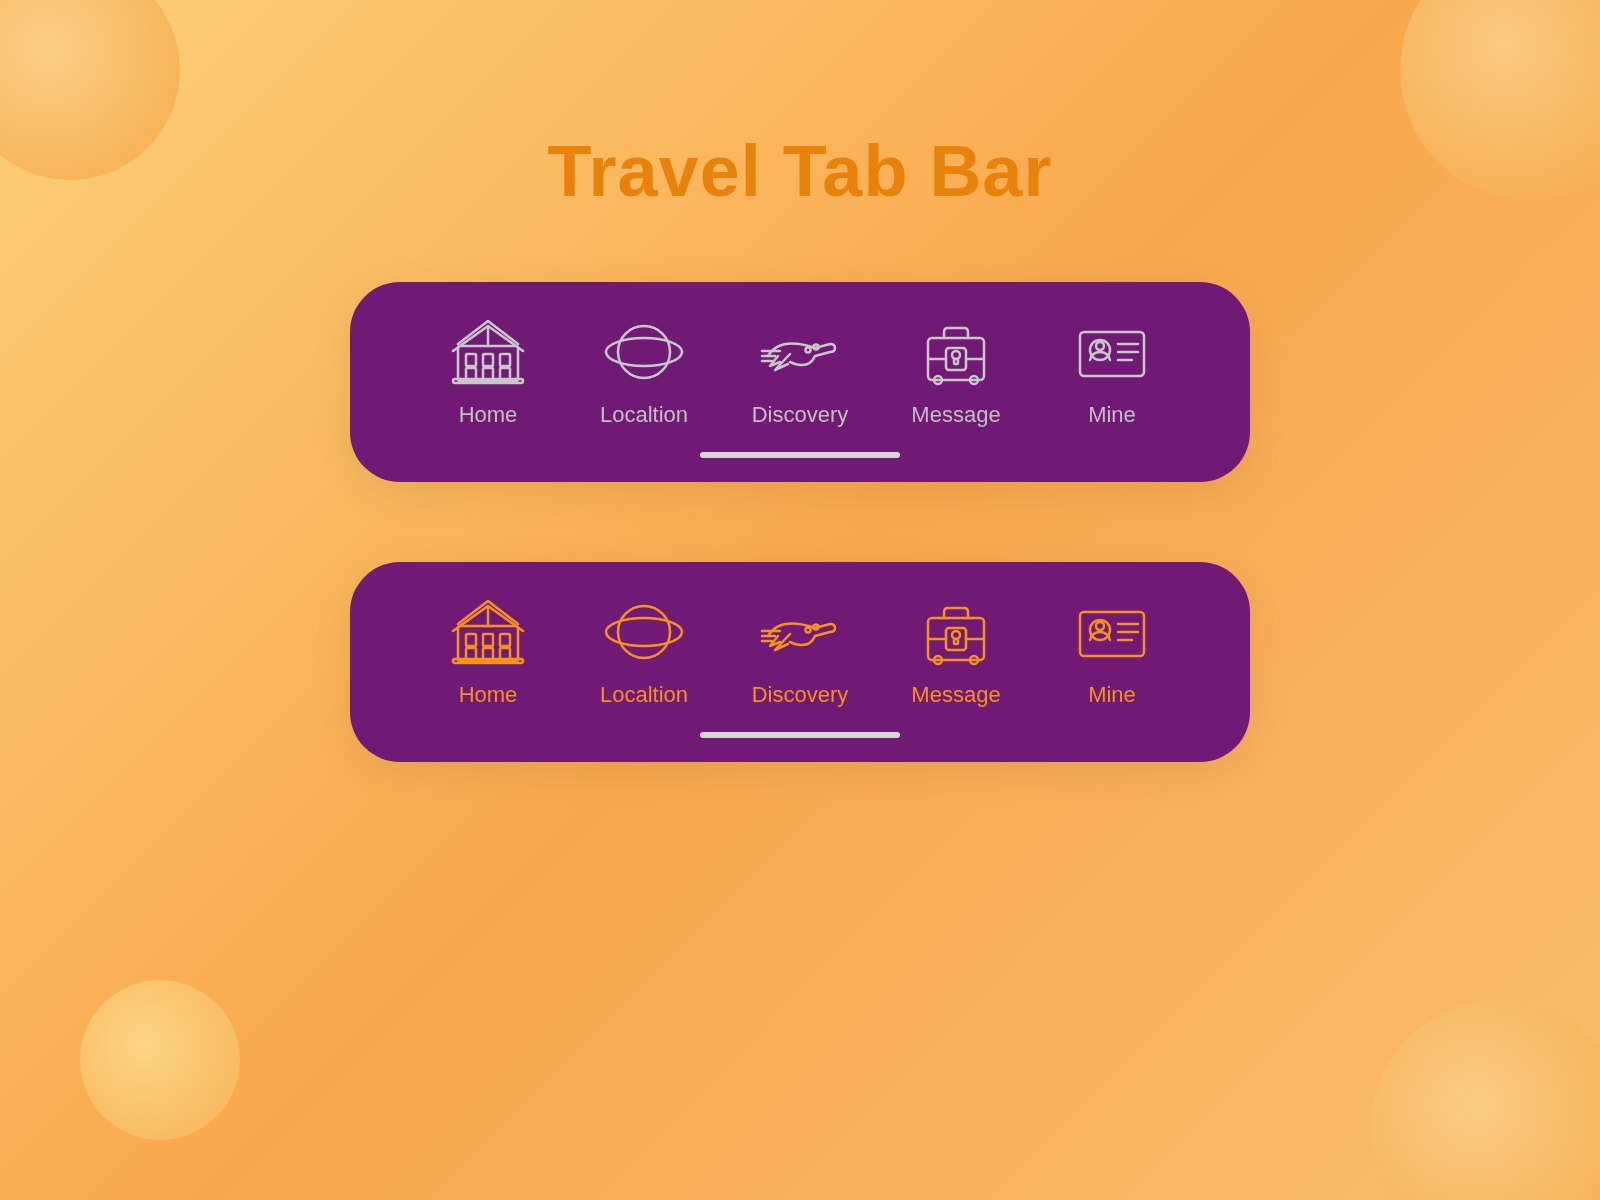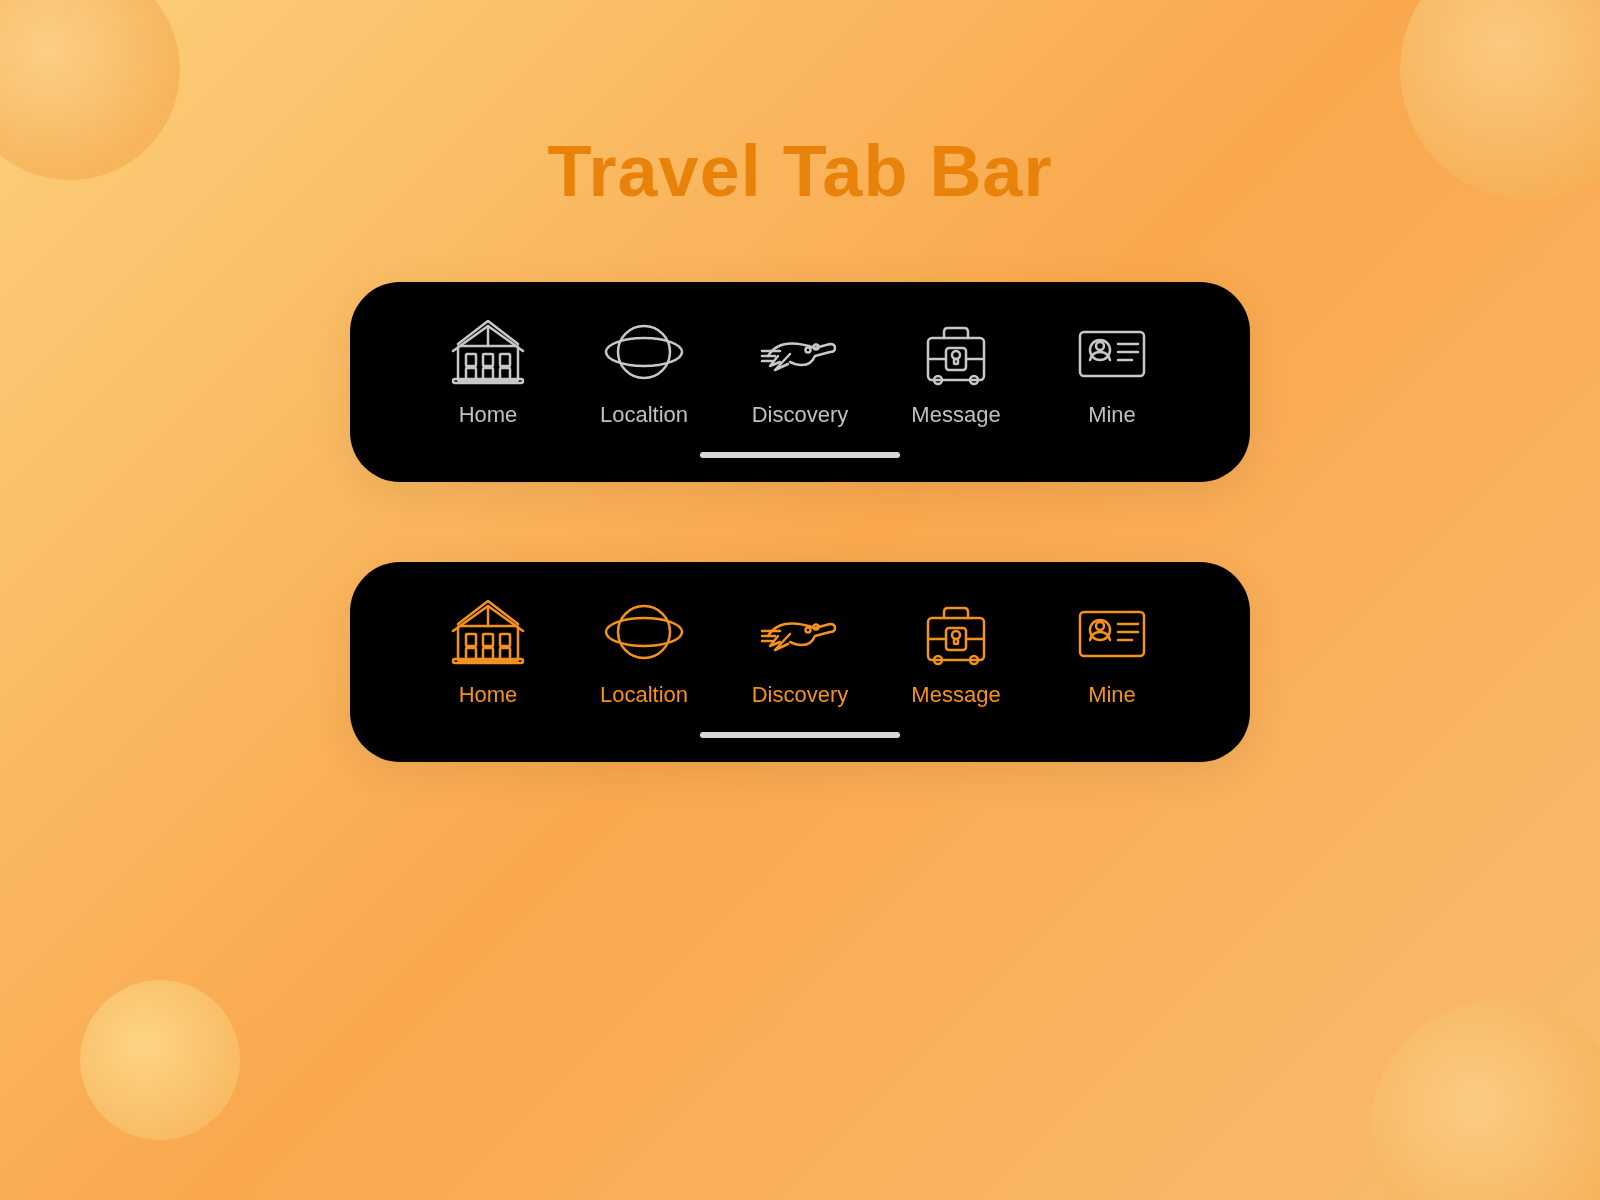--- a/index.html
+++ b/index.html
@@ -54,21 +54,21 @@
     
     .tab-bars-wrapper {
       display: flex;
       flex-direction: column;
       align-items: center;
       gap: 80px;
       margin-top: 70px;
     }
 
     .tab-bar {
-      background: #000000;
+      background: #701a75;
       border-radius: 50px;
       width: 900px;
       padding: 30px 60px 24px 60px;
       box-shadow: 0 10px 40px rgba(0,0,0,0.08);
       display: flex;
       flex-direction: column;
       align-items: center;
     }
 
     .tab-items {

